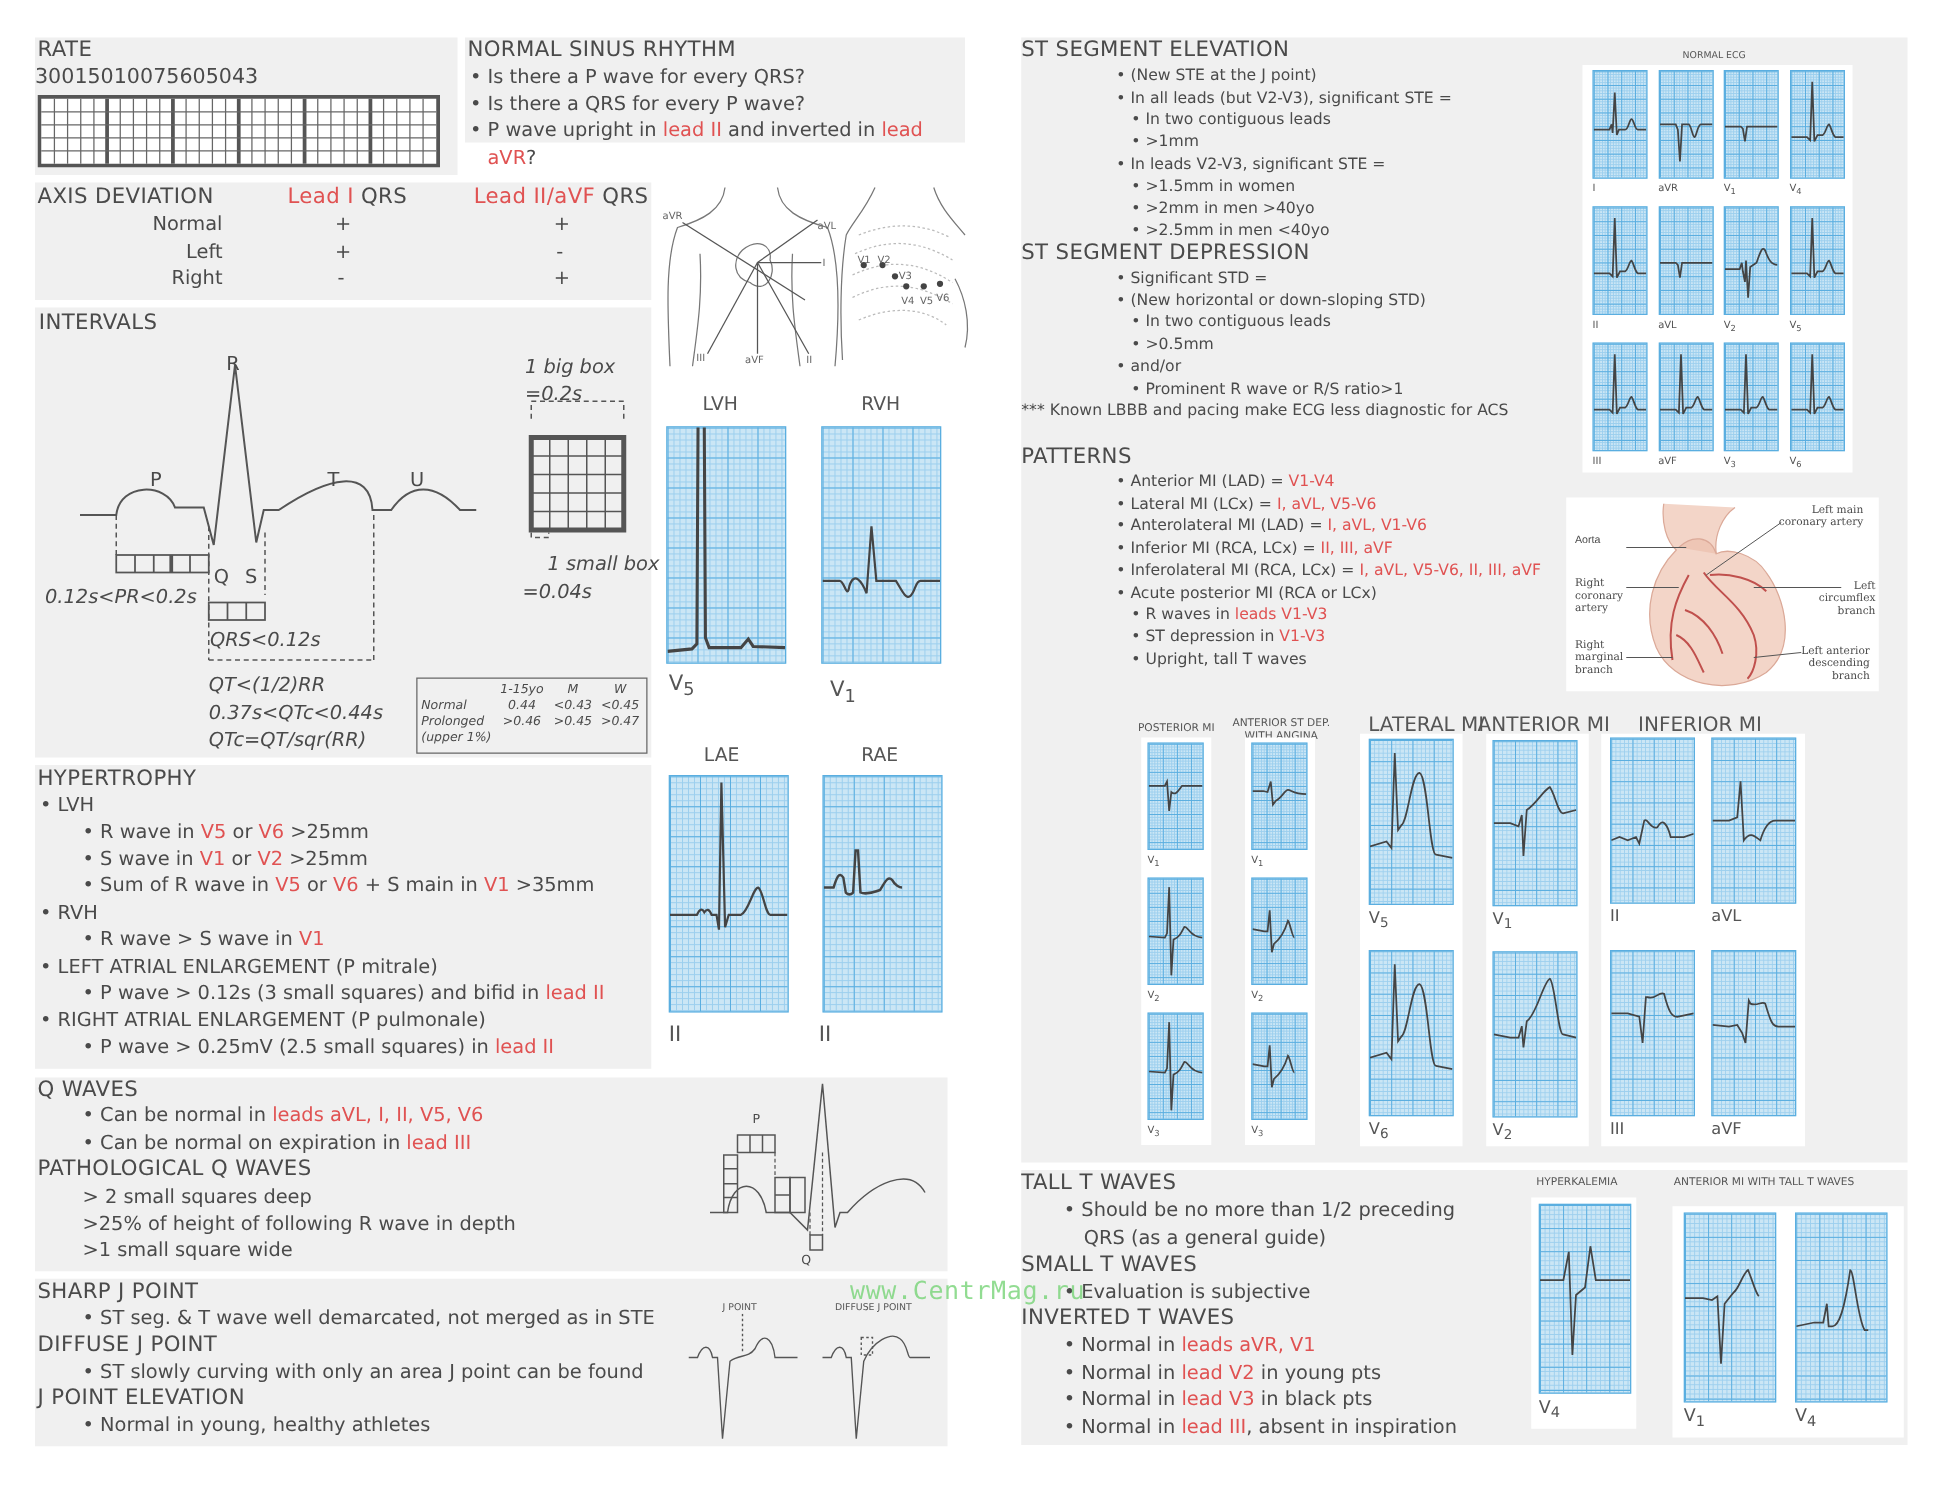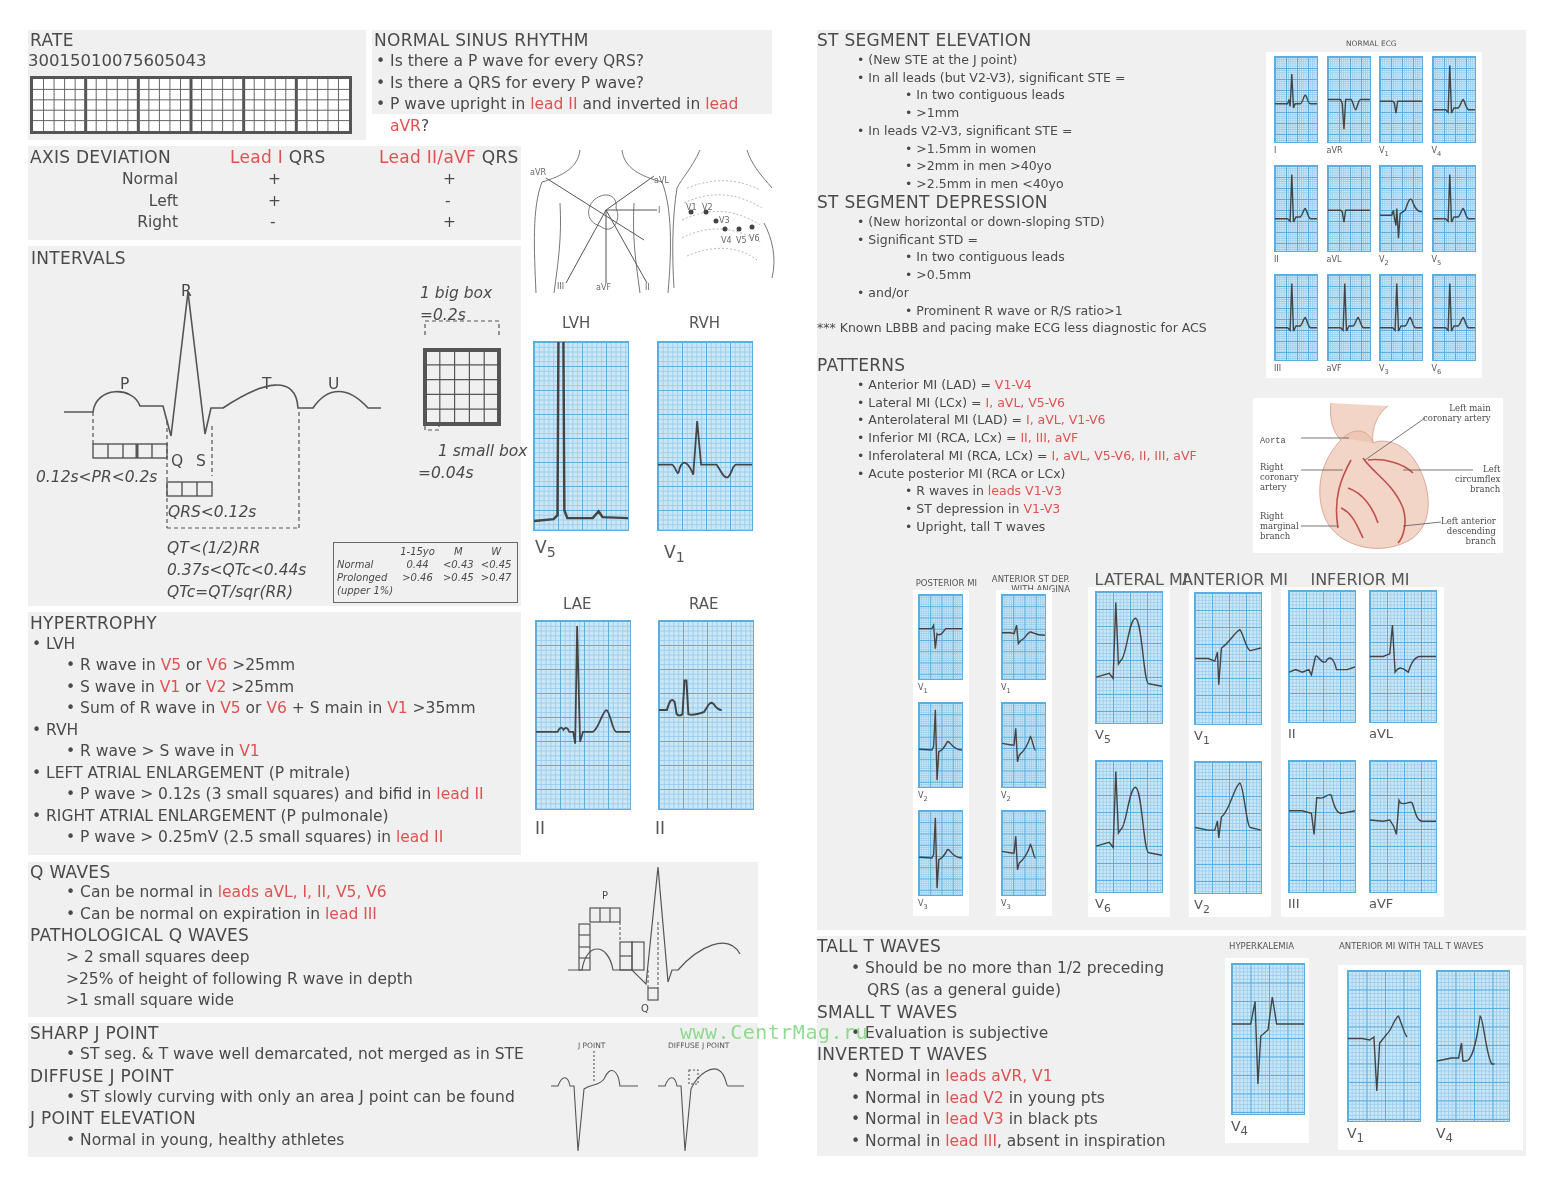--- a/index.html
+++ b/index.html
@@ -2,36 +2,36 @@
 <html><head>
 <meta charset="utf-8">
 <style>
 *{box-sizing:border-box;margin:0;padding:0}
 body{width:1555px;height:1200px;background:#fff;font-family:"DejaVu Sans",sans-serif;color:#4a4a4a;position:relative;overflow:hidden}
 .panel{position:absolute;background:#f0f0f0}
 .h{font-size:17px;letter-spacing:0.3px;color:#4a4a4a;line-height:21px;white-space:nowrap}
 .t{font-size:15.5px;line-height:21.5px;white-space:nowrap}
 .ts{font-size:12.5px;line-height:17.7px;white-space:nowrap}
 .red{color:#e05252}
-.r2{padding-left:40px}
+.r2{padding-left:76px}
 .r3{padding-left:88px}
 .abs{position:absolute}
 .it{font-style:italic}
 .small{font-size:8px;color:#666}
 .grid-card{position:absolute;background:#fff}
 .ecg{position:absolute;background-color:#cbe6f5;
  background-image:
  linear-gradient(#5aaee0 1px,transparent 1px),
  linear-gradient(90deg,#5aaee0 1px,transparent 1px),
  linear-gradient(#9ccfee 1px,transparent 1px),
  linear-gradient(90deg,#9ccfee 1px,transparent 1px);
  border:1px solid #5aaee0}
 .ecg svg{position:absolute;left:0;top:0;width:100%;height:100%}
 .lbl{position:absolute;font-size:13px;color:#555}
-.cap{position:absolute;font-size:8.5px;color:#555;text-align:right;line-height:10px}
+.cap{position:absolute;font-size:8.5px;color:#555;text-align:center;line-height:10px}
 .cap2{position:absolute;font-size:16px;color:#555;text-align:center}
 .watermark{position:absolute;font-family:"DejaVu Sans Mono",monospace;font-size:20px;color:#7fd67f;opacity:0.85;letter-spacing:0.5px}
 </style>
 </head>
 <body>
 
 <div class="panel" style="left:28px;top:30px;width:338px;height:110px">
   <div class="h abs" style="left:2px;top:0">RATE</div>
   <div class="abs" style="left:0;top:21px;width:332px;display:flex;font-size:16.5px">
     <span>300</span>
@@ -337,22 +337,22 @@
   <div class="ts r3">• <span>In two contiguous leads</span></div>
   <div class="ts r3">• <span>&gt;1mm</span></div>
   <div class="ts r2">• <span>In leads V2-V3, significant STE =</span></div>
   <div class="ts r3">• <span>&gt;1.5mm in women</span></div>
   <div class="ts r3">• <span>&gt;2mm in men &gt;40yo</span></div>
   <div class="ts r3">• <span>&gt;2.5mm in men &lt;40yo</span></div>
 </div>
 
 <div class="h abs" style="left:817px;top:192px">ST SEGMENT DEPRESSION</div>
 <div class="abs" style="left:817px;top:213px">
+  <div class="ts r2">• <span>Significant STD =</span></div>
   <div class="ts r2">• <span>(New horizontal or down-sloping STD)</span></div>
-  <div class="ts r2">• <span>Significant STD =</span></div>
   <div class="ts r3">• <span>In two contiguous leads</span></div>
   <div class="ts r3">• <span>&gt;0.5mm</span></div>
   <div class="ts r2">• <span>and/or</span></div>
   <div class="ts r3">• <span>Prominent R wave or R/S ratio&gt;1</span></div>
   <div class="ts" style="padding-left:0">*** Known LBBB and pacing make ECG less diagnostic for ACS</div>
 </div>
 
 <div class="h abs" style="left:817px;top:355px">PATTERNS</div>
 <div class="abs" style="left:817px;top:376px">
   <div class="ts r2">• <span>Anterior MI (LAD) = </span><span class="red">V1-V4</span></div>
@@ -456,21 +456,21 @@
     </g>
     <g stroke="#555" stroke-width="0.8">
       <line x1="48" y1="40" x2="96" y2="40"></line>
         <line x1="172" y1="20" x2="112" y2="62"></line>
       <line x1="48" y1="72" x2="90" y2="72"></line>
         <line x1="150" y1="72" x2="220" y2="72"></line>
       <line x1="48" y1="128" x2="85" y2="128"></line>
         <line x1="150" y1="128" x2="188" y2="124"></line>
     </g>
   </svg>
-  <div class="abs" style="left:7px;top:38px;font-family:Liberation Mono, monospace;font-size:8.5px;line-height:10px;white-space:pre">Aorta</div>
+  <div class="abs" style="left:7px;top:28px;font-family:Liberation Sans, sans-serif;font-size:8.5px;line-height:10px;white-space:pre">Aorta</div>
   <div class="abs" style="left:170px;top:5px;font-family:'DejaVu Serif',serif;font-size:8.5px;line-height:10px;white-space:pre;text-align:right">Left main
 coronary artery</div>
   <div class="abs" style="left:7px;top:64px;font-family:'DejaVu Serif',serif;font-size:8.5px;line-height:10px;white-space:pre">Right
 coronary
 artery</div>
   <div class="abs" style="left:202px;top:66px;font-family:'DejaVu Serif',serif;font-size:8.5px;line-height:10px;white-space:pre;text-align:right">Left
 circumflex
 branch</div>
   <div class="abs" style="left:7px;top:113px;font-family:'DejaVu Serif',serif;font-size:8.5px;line-height:10px;white-space:pre">Right
 marginal

